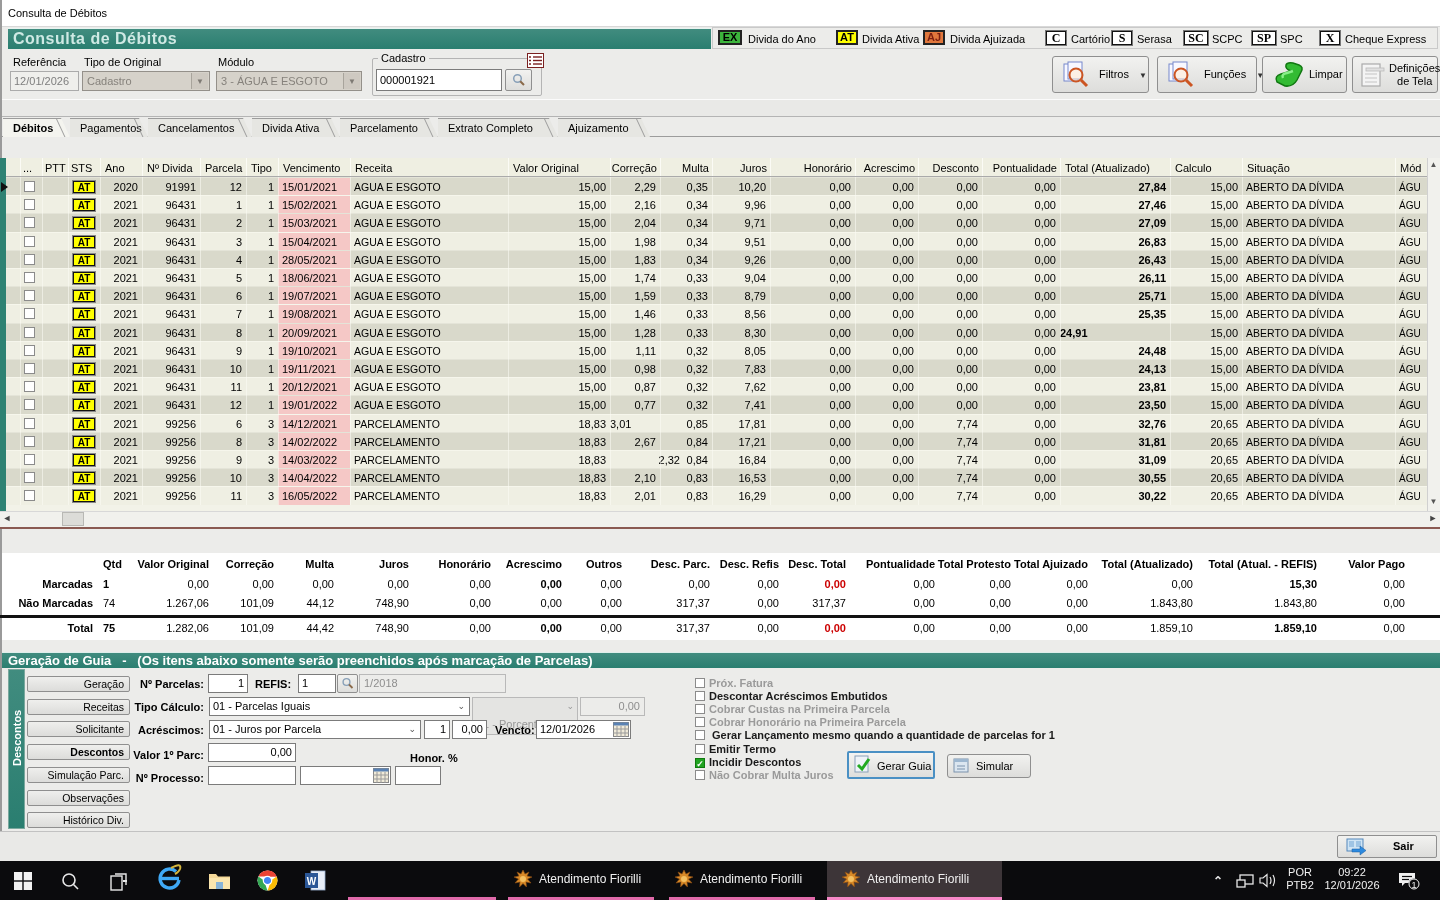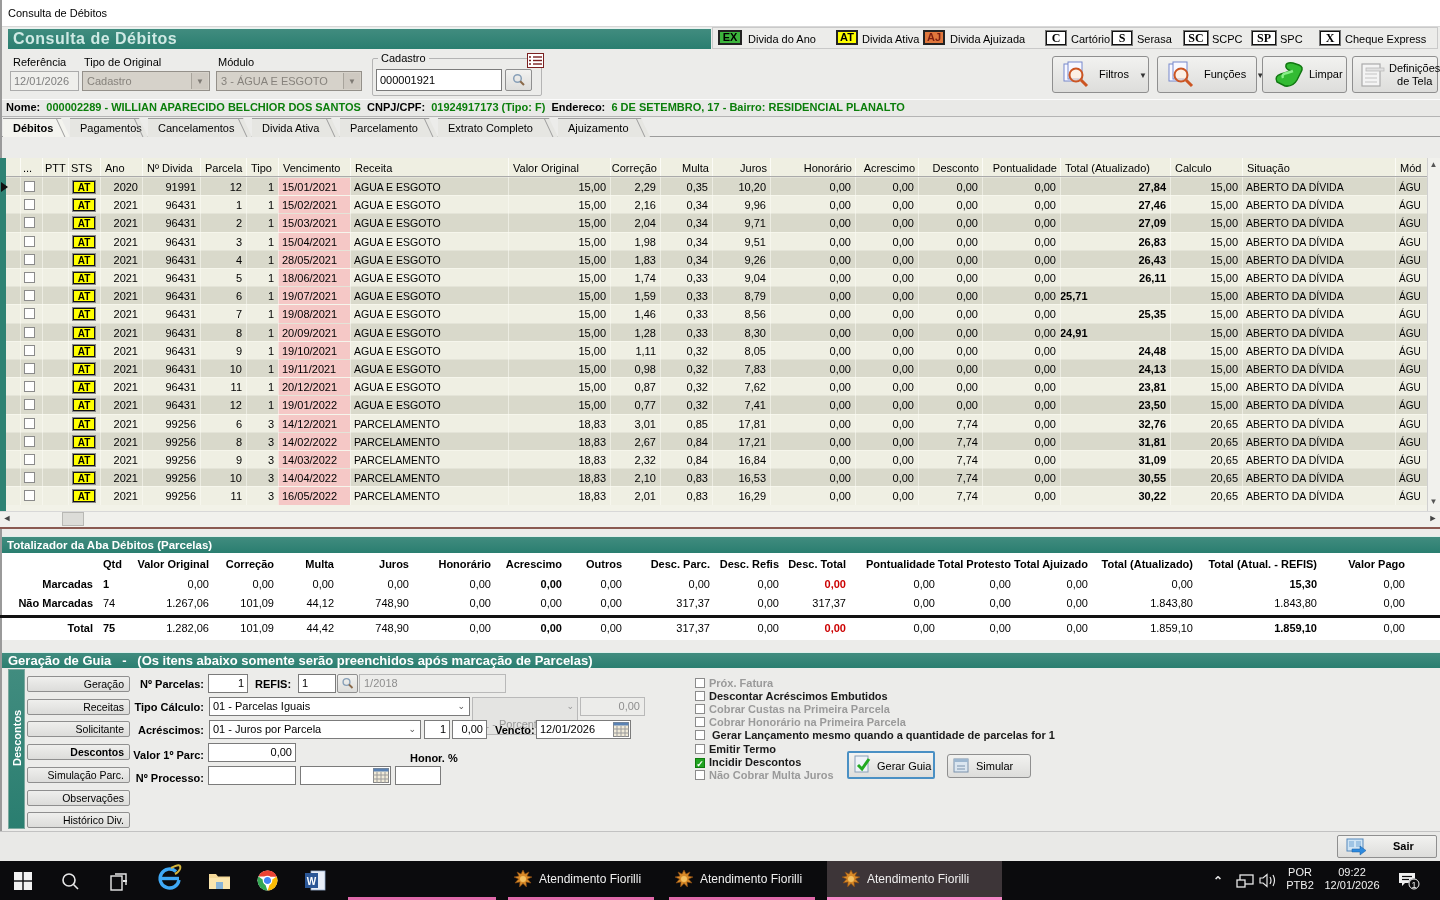--- a/index.html
+++ b/index.html
@@ -105,21 +105,20 @@
       <div style="position:absolute;left:3px;top:3px"><svg width="34" height="30" viewBox="0 0 34 30">
           <rect x="6" y="4" width="18" height="22" fill="#f4f4f4" stroke="#aaa" stroke-width="1.2"></rect>
           <rect x="10" y="8" width="18" height="3" fill="#e0e0e0" stroke="#bbb" stroke-width="0.8"></rect>
           <line x1="9" y1="14" x2="21" y2="14" stroke="#ccc" stroke-width="1.2"></line>
           <line x1="9" y1="18" x2="21" y2="18" stroke="#ccc" stroke-width="1.2"></line>
           <line x1="9" y1="22" x2="21" y2="22" stroke="#ccc" stroke-width="1.2"></line>
         </svg></div>
       <div style="position:absolute;left:36px;top:5px;font-size:11px;line-height:13px;text-align:center">Definições<br>de Tela</div>
     </div>
 <div class="ab" style="left:2px;top:99px;width:1438px;height:18px;background:#e9e9e7;border-top:1px solid #fbfbfb;border-bottom:1px solid #b4b4b4"></div>
-<div class="ab b" style="left:6px;top:101px;white-space:nowrap">Nome:&nbsp; <span style="color:#0b7e0b">000002289 - WILLIAN APARECIDO BELCHIOR DOS SANTOS</span>&nbsp; CNPJ/CPF:&nbsp; <span style="color:#0b7e0b">01924917173 (Tipo: F)</span>&nbsp; Endereco:&nbsp; <span style="color:#0b7e0b">6 DE SETEMBRO, 17 - Bairro: RESIDENCIAL PLANALTO</span></div>
 <div class="ab" style="left:2px;top:117px;width:1438px;height:21px;background:#ececea"></div>
 <div class="ab" style="left:2px;top:136px;width:1438px;height:1px;background:#9c9c9c"></div>
 <div class="ab" style="left:3px;top:118px;width:67px;height:19px;background:#f4f4ef;border-bottom:1px solid #f4f4ef;border-top:1px solid #9c9c9c;font-weight:bold;padding:3px 0 0 10px;clip-path:polygon(0 0,calc(100% - 9px) 0,100% 100%,0 100%)">Débitos</div>
 <div class="ab" style="left:60px;top:118px;width:1px;height:19px;background:#9c9c9c;transform:skewX(25deg)"></div>
 <div class="ab" style="left:70px;top:118px;width:78px;height:19px;background:#e6e6e2;border-top:1px solid #9c9c9c;padding:3px 0 0 10px;clip-path:polygon(0 0,calc(100% - 9px) 0,100% 100%,0 100%)">Pagamentos</div>
 <div class="ab" style="left:138px;top:118px;width:1px;height:19px;background:#9c9c9c;transform:skewX(25deg)"></div>
 <div class="ab" style="left:148px;top:118px;width:104px;height:19px;background:#e6e6e2;border-top:1px solid #9c9c9c;padding:3px 0 0 10px;clip-path:polygon(0 0,calc(100% - 9px) 0,100% 100%,0 100%)">Cancelamentos</div>
 <div class="ab" style="left:242px;top:118px;width:1px;height:19px;background:#9c9c9c;transform:skewX(25deg)"></div>
 <div class="ab" style="left:252px;top:118px;width:88px;height:19px;background:#e6e6e2;border-top:1px solid #9c9c9c;padding:3px 0 0 10px;clip-path:polygon(0 0,calc(100% - 9px) 0,100% 100%,0 100%)">Divida Ativa</div>
 <div class="ab" style="left:330px;top:118px;width:1px;height:19px;background:#9c9c9c;transform:skewX(25deg)"></div>
@@ -310,21 +309,21 @@
         <div class="cell" style="left:278px;width:72px;padding-left:4px;background:#f5c8c6;">19/07/2021</div>
         <div class="cell" style="left:350px;width:158px;padding-left:4px;"><span style="font-size:10.5px">AGUA E ESGOTO</span></div>
         <div class="cell" style="left:508px;width:102px;text-align:right;padding-right:4px;">15,00</div>
         <div class="cell" style="left:610px;width:50px;text-align:right;padding-right:4px;">1,59</div>
         <div class="cell" style="left:660px;width:52px;text-align:right;padding-right:4px;">0,33</div>
         <div class="cell" style="left:712px;width:58px;text-align:right;padding-right:4px;">8,79</div>
         <div class="cell" style="left:770px;width:85px;text-align:right;padding-right:4px;">0,00</div>
         <div class="cell" style="left:855px;width:63px;text-align:right;padding-right:4px;">0,00</div>
         <div class="cell" style="left:918px;width:64px;text-align:right;padding-right:4px;">0,00</div>
         <div class="cell" style="left:982px;width:78px;text-align:right;padding-right:4px;">0,00</div>
-        <div class="cell" style="left:1060px;width:110px;text-align:left;padding-right:4px;"><b>25,71</b></div>
+        <div class="cell" style="left:1060px;width:110px;text-align:right;padding-right:4px;"><b>25,71</b></div>
         <div class="cell" style="left:1170px;width:72px;text-align:right;padding-right:4px;">15,00</div>
         <div class="cell" style="left:1242px;width:153px;padding-left:4px;"><span style="font-size:10.5px">ABERTO DA DÍVIDA</span></div>
         <div class="cell" style="left:1395px;width:32px;padding-left:4px;"><span style="font-size:10px">ÁGU</span></div>
       </div>
 </div>
 <div class="ab" style="left:6px;top:304.4px;width:1421px;height:18.2px;background:#efefe3;border-top:1px solid #f6f6ec">
 <div style="position:absolute;left:-6px;top:0;width:1440px;height:100%">
         <div class="cell" style="left:20px;width:22px;text-align:center;"><span class="chk" style="margin-top:3px;margin-right:3px"></span></div>
         <div class="cell" style="left:68px;width:32px;text-align:center;"><span style="display:inline-block;margin-top:2px;width:22px;height:12px;background:#ffff00;border:1px solid #111;outline:1px solid #888;font-weight:bold;font-size:10px;line-height:12px">AT</span></div>
         <div class="cell" style="left:100px;width:42px;text-align:right;padding-right:4px;">2021</div>
@@ -471,21 +470,21 @@
 <div style="position:absolute;left:-6px;top:0;width:1440px;height:100%">
         <div class="cell" style="left:20px;width:22px;text-align:center;"><span class="chk" style="margin-top:3px;margin-right:3px"></span></div>
         <div class="cell" style="left:68px;width:32px;text-align:center;"><span style="display:inline-block;margin-top:2px;width:22px;height:12px;background:#ffff00;border:1px solid #111;outline:1px solid #888;font-weight:bold;font-size:10px;line-height:12px">AT</span></div>
         <div class="cell" style="left:100px;width:42px;text-align:right;padding-right:4px;">2021</div>
         <div class="cell" style="left:142px;width:58px;text-align:right;padding-right:4px;">99256</div>
         <div class="cell" style="left:200px;width:46px;text-align:right;padding-right:4px;">6</div>
         <div class="cell" style="left:246px;width:32px;text-align:right;padding-right:4px;">3</div>
         <div class="cell" style="left:278px;width:72px;padding-left:4px;background:#f5c8c6;">14/12/2021</div>
         <div class="cell" style="left:350px;width:158px;padding-left:4px;"><span style="font-size:10.5px">PARCELAMENTO</span></div>
         <div class="cell" style="left:508px;width:102px;text-align:right;padding-right:4px;">18,83</div>
-        <div class="cell" style="left:610px;width:50px;text-align:right;padding-right:4px;">3,01</div>
+        <div class="cell" style="left:610px;width:50px;padding-right:4px;">3,01</div>
         <div class="cell" style="left:660px;width:52px;text-align:right;padding-right:4px;">0,85</div>
         <div class="cell" style="left:712px;width:58px;text-align:right;padding-right:4px;">17,81</div>
         <div class="cell" style="left:770px;width:85px;text-align:right;padding-right:4px;">0,00</div>
         <div class="cell" style="left:855px;width:63px;text-align:right;padding-right:4px;">0,00</div>
         <div class="cell" style="left:918px;width:64px;text-align:right;padding-right:4px;">7,74</div>
         <div class="cell" style="left:982px;width:78px;text-align:right;padding-right:4px;">0,00</div>
         <div class="cell" style="left:1060px;width:110px;text-align:right;padding-right:4px;"><b>32,76</b></div>
         <div class="cell" style="left:1170px;width:72px;text-align:right;padding-right:4px;">20,65</div>
         <div class="cell" style="left:1242px;width:153px;padding-left:4px;"><span style="font-size:10.5px">ABERTO DA DÍVIDA</span></div>
         <div class="cell" style="left:1395px;width:32px;padding-left:4px;"><span style="font-size:10px">ÁGU</span></div>
@@ -519,21 +518,21 @@
 <div style="position:absolute;left:-6px;top:0;width:1440px;height:100%">
         <div class="cell" style="left:20px;width:22px;text-align:center;"><span class="chk" style="margin-top:3px;margin-right:3px"></span></div>
         <div class="cell" style="left:68px;width:32px;text-align:center;"><span style="display:inline-block;margin-top:2px;width:22px;height:12px;background:#ffff00;border:1px solid #111;outline:1px solid #888;font-weight:bold;font-size:10px;line-height:12px">AT</span></div>
         <div class="cell" style="left:100px;width:42px;text-align:right;padding-right:4px;">2021</div>
         <div class="cell" style="left:142px;width:58px;text-align:right;padding-right:4px;">99256</div>
         <div class="cell" style="left:200px;width:46px;text-align:right;padding-right:4px;">9</div>
         <div class="cell" style="left:246px;width:32px;text-align:right;padding-right:4px;">3</div>
         <div class="cell" style="left:278px;width:72px;padding-left:4px;background:#f5c8c6;">14/03/2022</div>
         <div class="cell" style="left:350px;width:158px;padding-left:4px;"><span style="font-size:10.5px">PARCELAMENTO</span></div>
         <div class="cell" style="left:508px;width:102px;text-align:right;padding-right:4px;">18,83</div>
-        <div class="cell" style="left:610px;width:50px;text-align:right;padding-right:4px;">2,32</div>
+        <div class="cell" style="left:634px;width:50px;text-align:right;padding-right:4px;">2,32</div>
         <div class="cell" style="left:660px;width:52px;text-align:right;padding-right:4px;">0,84</div>
         <div class="cell" style="left:712px;width:58px;text-align:right;padding-right:4px;">16,84</div>
         <div class="cell" style="left:770px;width:85px;text-align:right;padding-right:4px;">0,00</div>
         <div class="cell" style="left:855px;width:63px;text-align:right;padding-right:4px;">0,00</div>
         <div class="cell" style="left:918px;width:64px;text-align:right;padding-right:4px;">7,74</div>
         <div class="cell" style="left:982px;width:78px;text-align:right;padding-right:4px;">0,00</div>
         <div class="cell" style="left:1060px;width:110px;text-align:right;padding-right:4px;"><b>31,09</b></div>
         <div class="cell" style="left:1170px;width:72px;text-align:right;padding-right:4px;">20,65</div>
         <div class="cell" style="left:1242px;width:153px;padding-left:4px;"><span style="font-size:10.5px">ABERTO DA DÍVIDA</span></div>
         <div class="cell" style="left:1395px;width:32px;padding-left:4px;"><span style="font-size:10px">ÁGU</span></div>
@@ -609,21 +608,20 @@
 <div class="ab" style="left:1242px;top:177px;width:1px;height:328px;background:rgba(252,252,246,0.55)"></div>
 <div class="ab" style="left:1395px;top:177px;width:1px;height:328px;background:rgba(252,252,246,0.55)"></div>
 <div class="ab" style="left:1427px;top:158px;width:13px;height:353px;background:#f1f1ed;border-left:1px solid #d0d0d0"></div>
 <div class="ab" style="left:1427px;top:158px;width:13px;height:14px;color:#555;font-size:8px;text-align:center;line-height:14px">▲</div>
 <div class="ab" style="left:1427px;top:495px;width:13px;height:14px;color:#555;font-size:8px;text-align:center;line-height:14px">▼</div>
 <div class="ab" style="left:0px;top:511px;width:1440px;height:16px;background:#f1f1ed;border-top:1px solid #d8d8d8"></div>
 <div class="ab" style="left:0px;top:511px;width:14px;height:16px;color:#444;font-size:9px;text-align:center;line-height:15px">◄</div>
 <div class="ab" style="left:1426px;top:511px;width:14px;height:16px;color:#444;font-size:9px;text-align:center;line-height:15px">►</div>
 <div class="ab" style="left:62px;top:512px;width:22px;height:14px;background:#dcdcd8;border:1px solid #b8b8b4"></div>
 <div class="ab" style="left:0px;top:527px;width:1440px;height:2px;background:#8a5a52"></div>
-<div class="ab teal" style="left:2px;top:536px;width:1438px;height:17px;border-top:1px solid #dfeeeb"><span class="tealbar" style="font-size:11.5px;line-height:16px;padding-left:5px">Totalizador da Aba Débitos (Parcelas)</span></div>
 <div class="ab" style="left:2px;top:553px;width:1438px;height:87px;background:#fff"></div>
 <div class="ab" style="left:0;top:556px;width:1440px;height:19px">
       <div style="position:absolute;left:103px;top:2px;font-weight:bold">Qtd</div>
       <div style="position:absolute;right:1231px;top:2px;font-weight:bold">Valor Original</div>
       <div style="position:absolute;right:1166px;top:2px;font-weight:bold">Correção</div>
       <div style="position:absolute;right:1106px;top:2px;font-weight:bold">Multa</div>
       <div style="position:absolute;right:1031px;top:2px;font-weight:bold">Juros</div>
       <div style="position:absolute;right:949px;top:2px;font-weight:bold">Honorário</div>
       <div style="position:absolute;right:878px;top:2px;font-weight:bold">Acrescimo</div>
       <div style="position:absolute;right:818px;top:2px;font-weight:bold">Outros</div>

